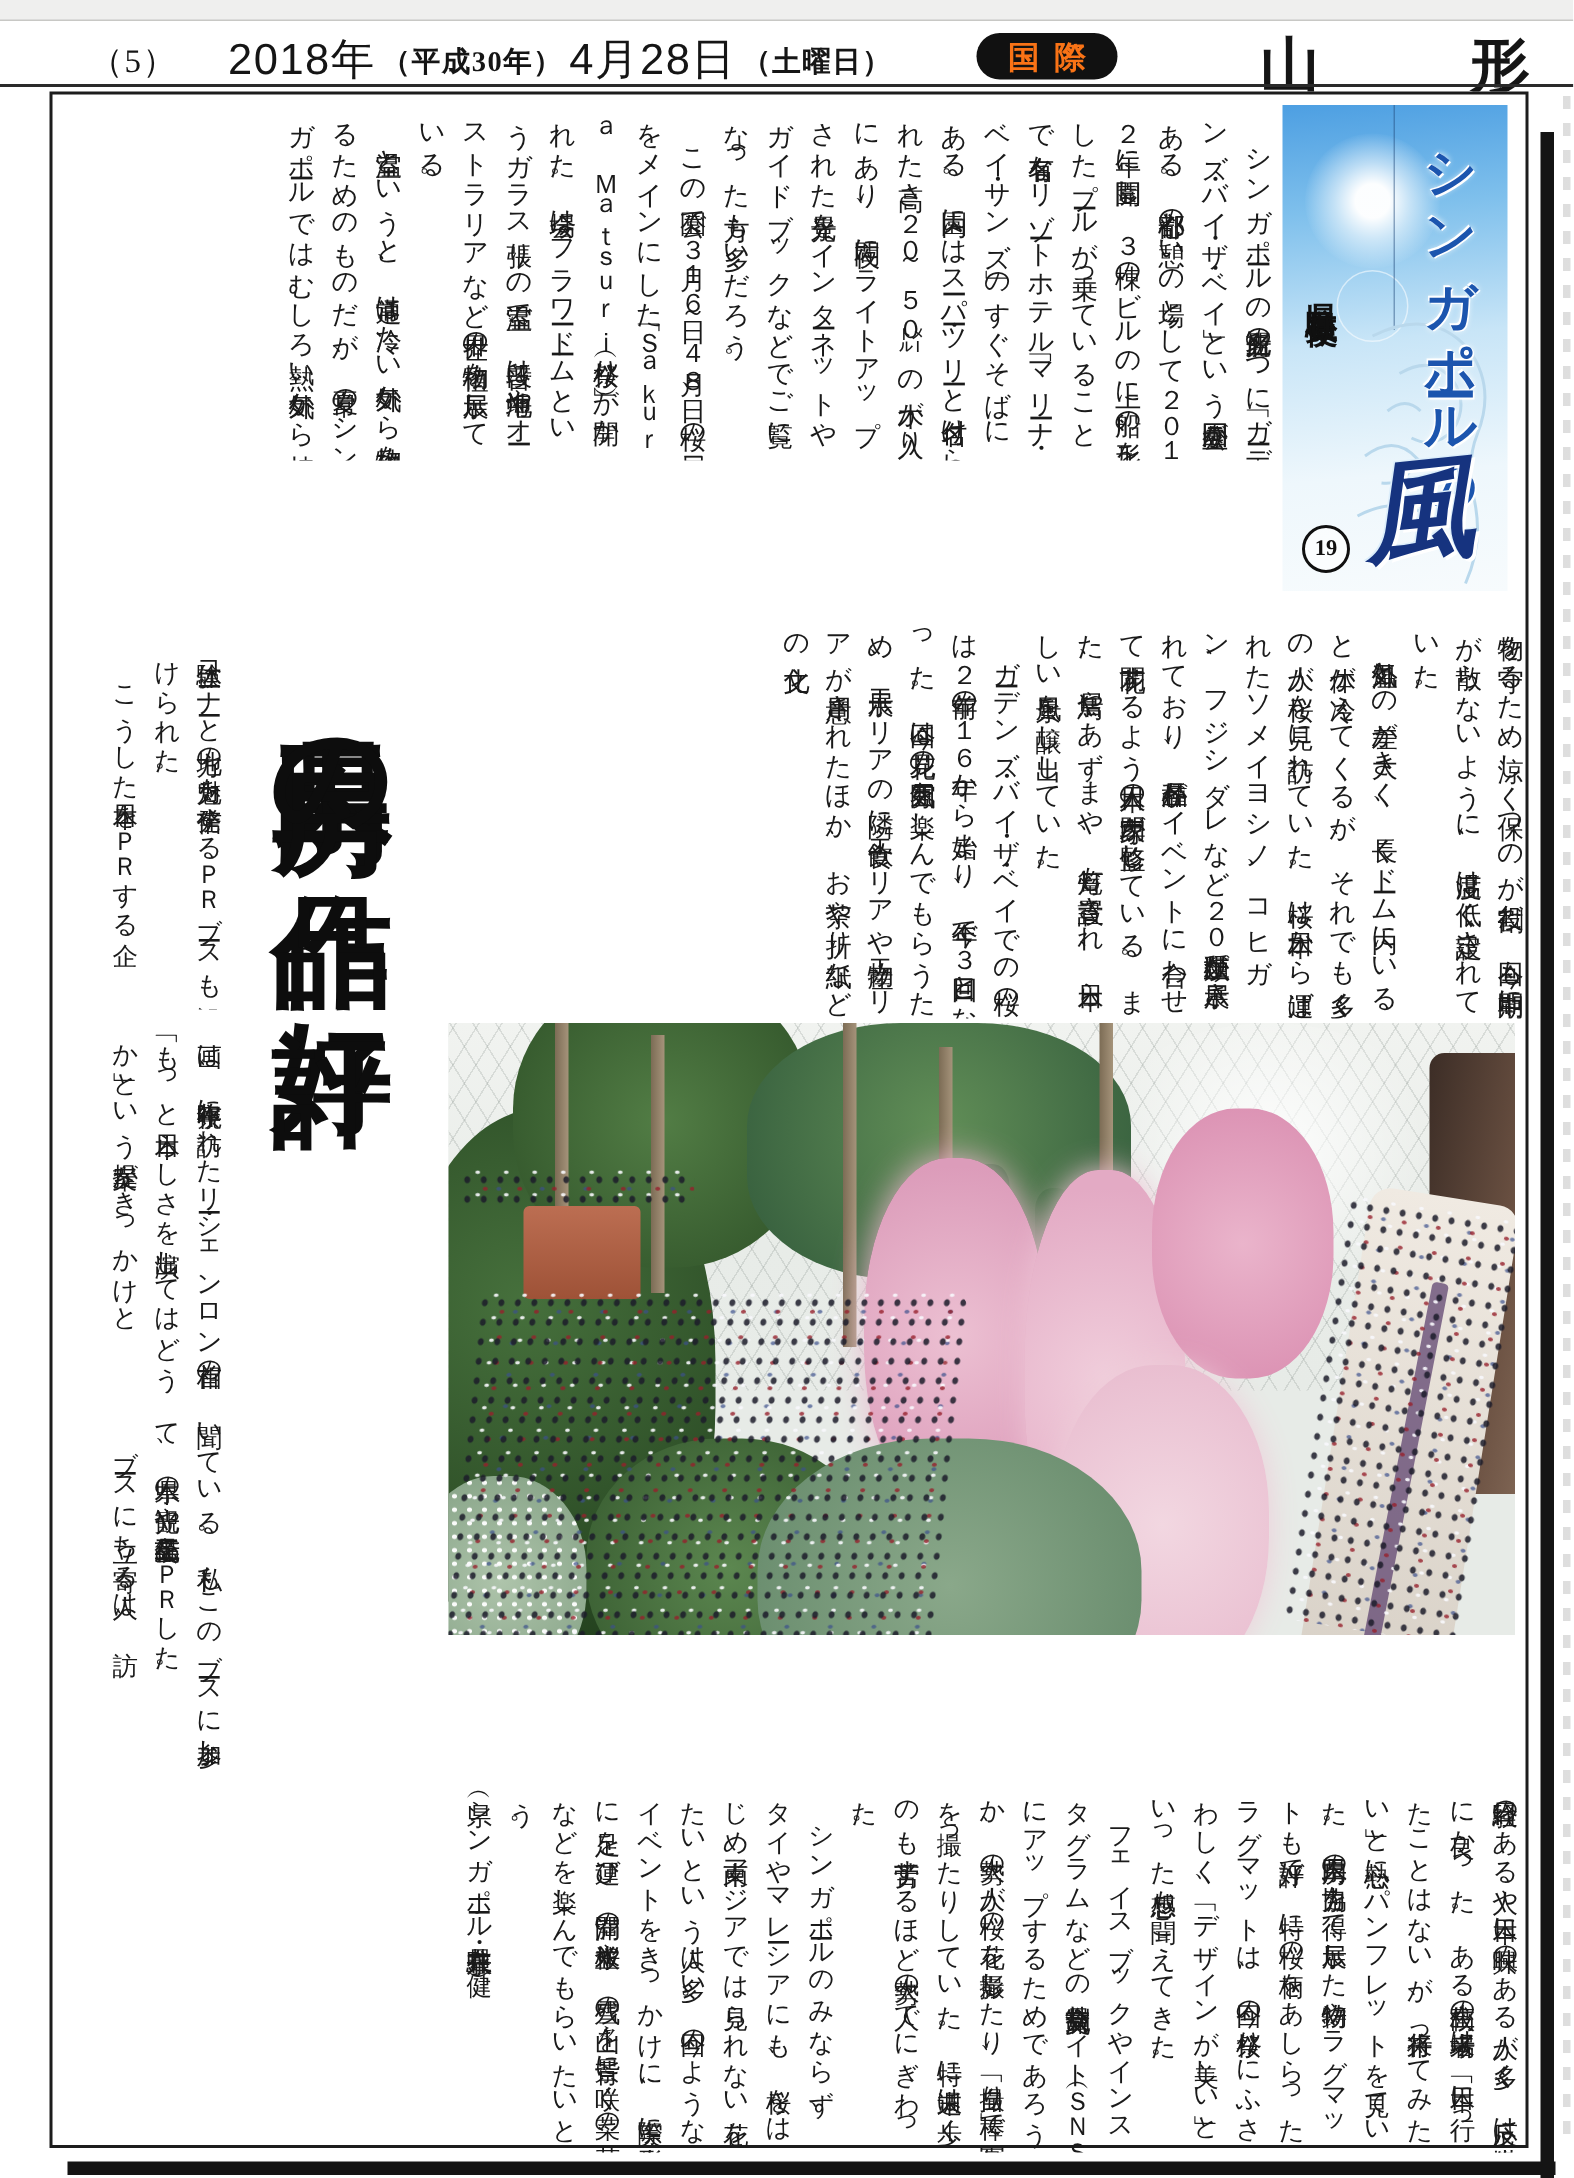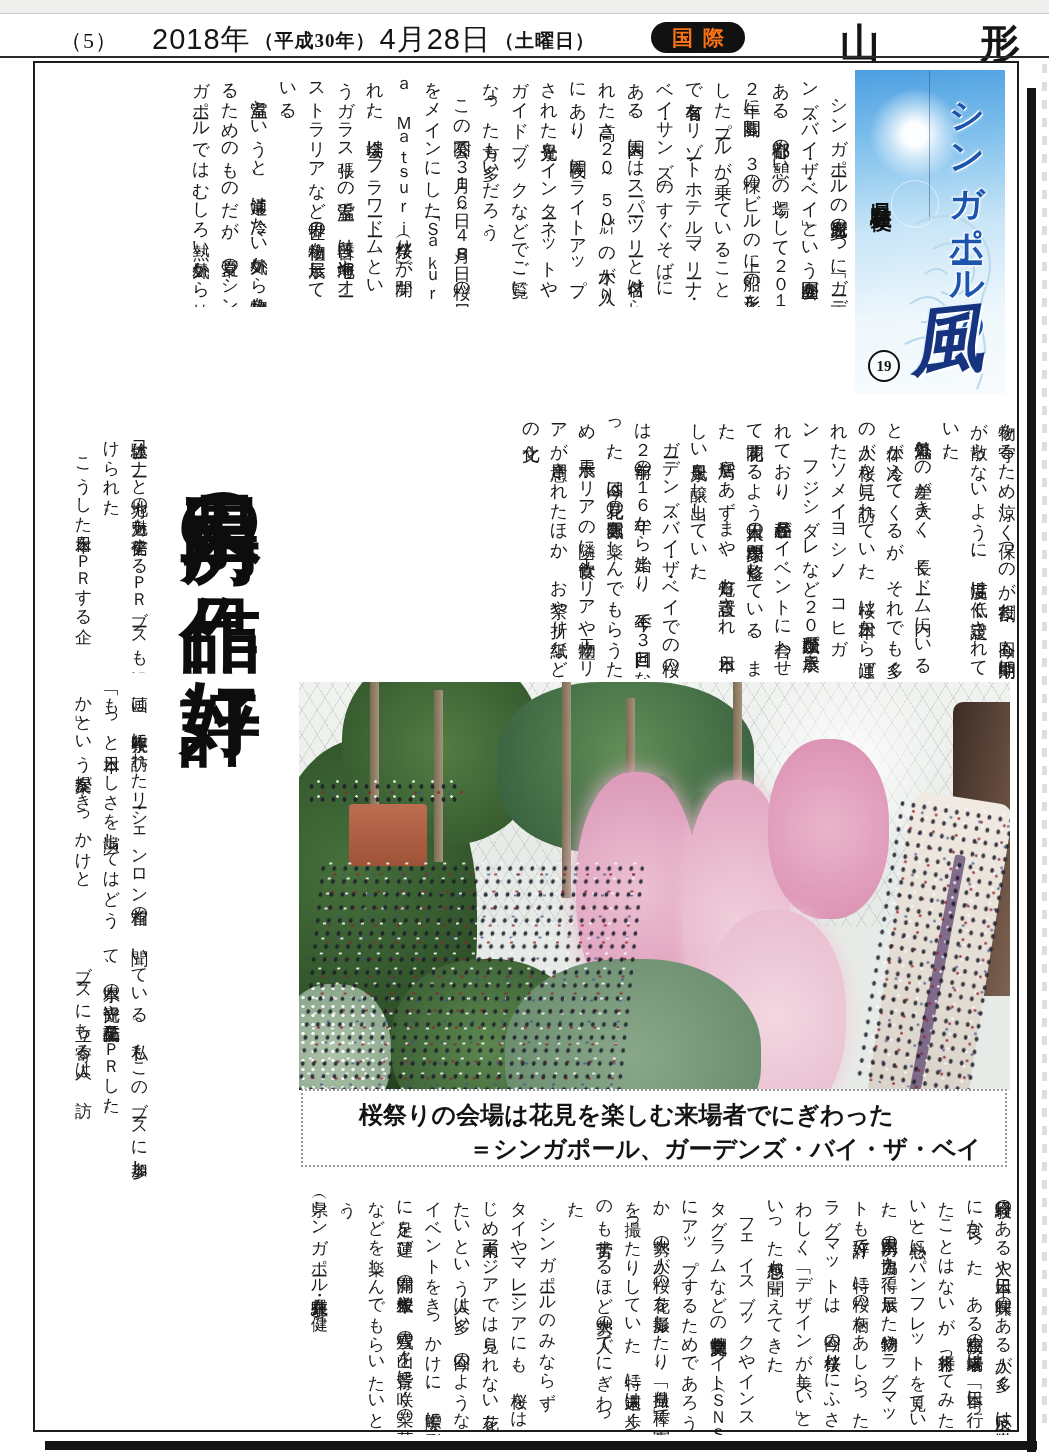--- a/index.html
+++ b/index.html
@@ -188,24 +188,20 @@
       <div class="ph pink p4"></div>
       <div class="ph bush-silver"></div>
       <div class="ph bush-white"></div>
       <div class="ph walk"></div>
       <div class="ph barrier"></div>
       <div class="ph crowd crowd-left"></div>
       <div class="ph crowd crowd-right"></div>
       <div class="ph crowd crowd-balcony"></div>
     </div>
 
-    <div class="abs caption-box">
-      <div class="cap1">桜祭りの会場は花見を楽しむ来場者でにぎわった</div>
-      <div class="cap2">＝シンガポール、ガーデンズ・バイ・ザ・ベイ</div>
-    </div>
 
     <div class="vtext block-bottom">日経験のある人や日本に興味のある人が多く、反応は想像以上に良かった。ある高校生の来場者は、「日本に行ったことはないが、将来行ってみたい」と熱心にパンフレットを見ていた。県内工房の協力を得て展示した鋳物やラグマットも好評で、特に桜の柄をあしらったラグマットは、今回の桜祭りにふさわしく、「デザインが美しい」といった感想も聞こえてきた。
 　フェイスブックやインスタグラムなどの会員制交流サイト（ＳＮＳ）にアップするためであろうか、大勢の人が桜の花を撮影したり、「自撮り棒」で写真を撮ったりしていた。特に週末は歩くのも苦労するほど大勢の人でにぎわった。
 　シンガポールのみならず、タイやマレーシアにも、桜をはじめ東南アジアでは見られない花を見たいという人は多い。今回のようなイベントをきっかけに、実際に山形に足を運び、満開の桜並木や、残雪の山々を背景に咲く菜の花などを楽しんでもらいたいと思う。
 （県シンガポール駐在員・永井　健）</div>
   </div>
 
   <div class="abs right-bar"></div>
   <div class="abs right-frag"></div>
   <div class="abs bottom-bar"></div>

